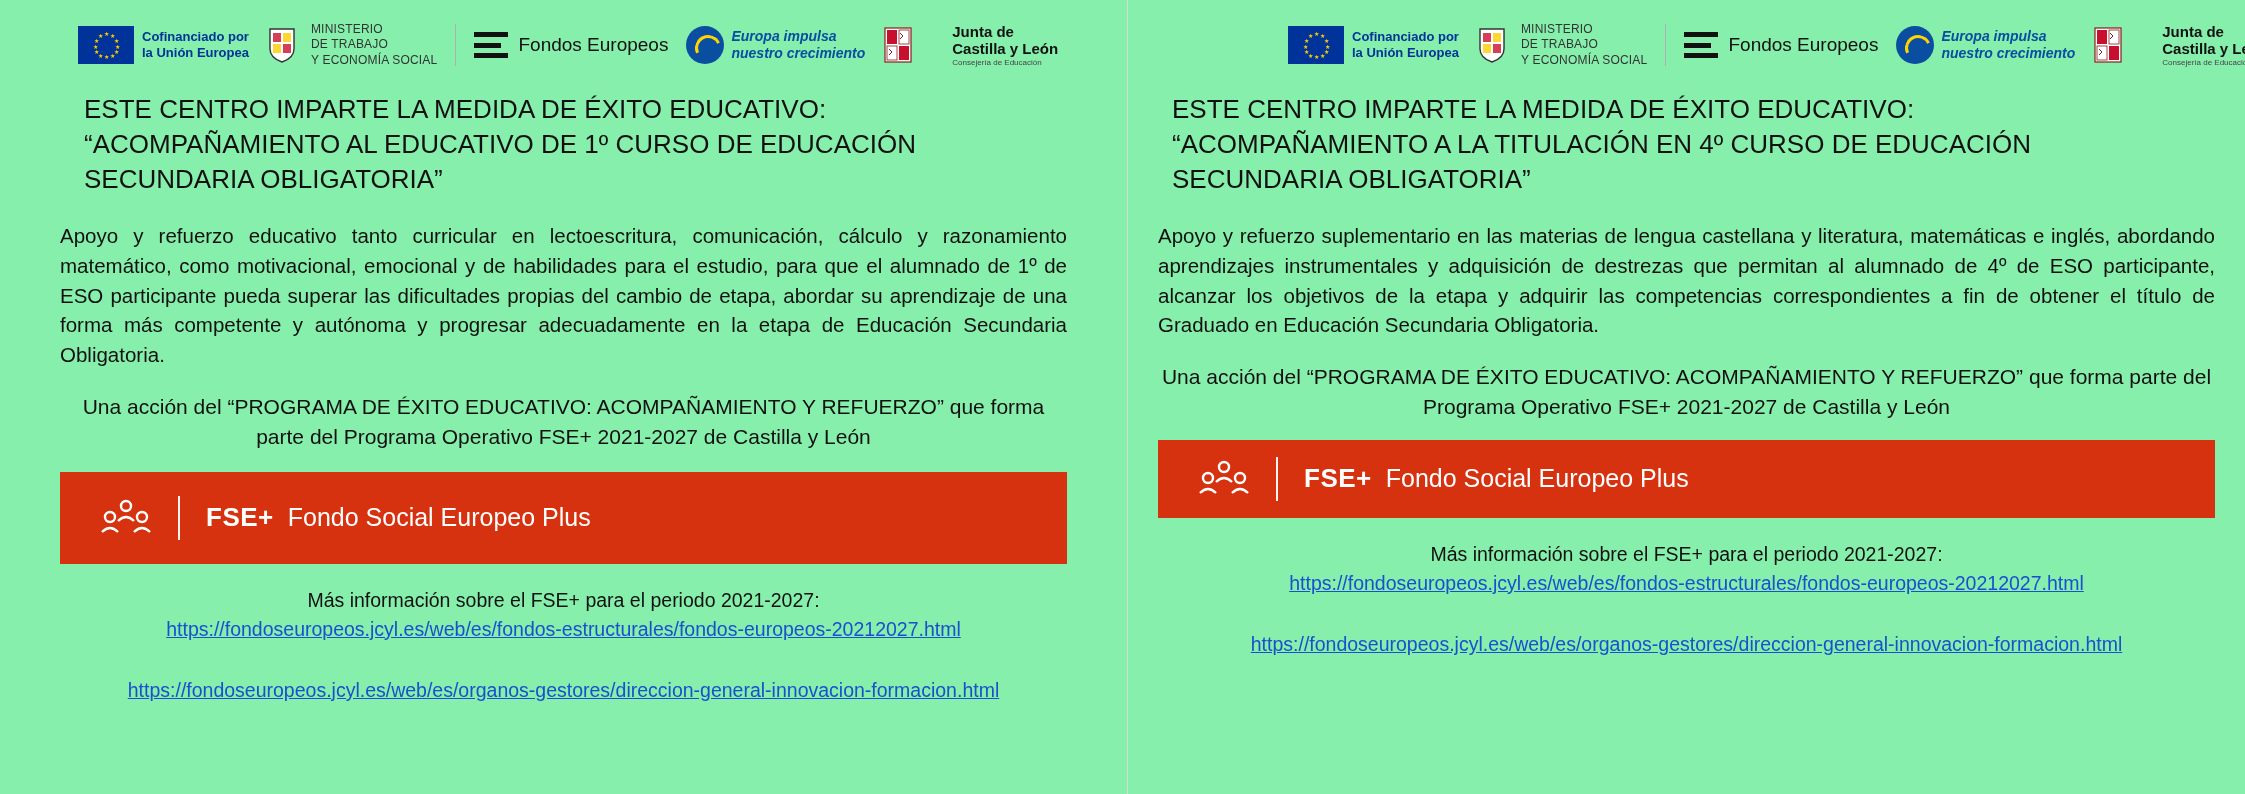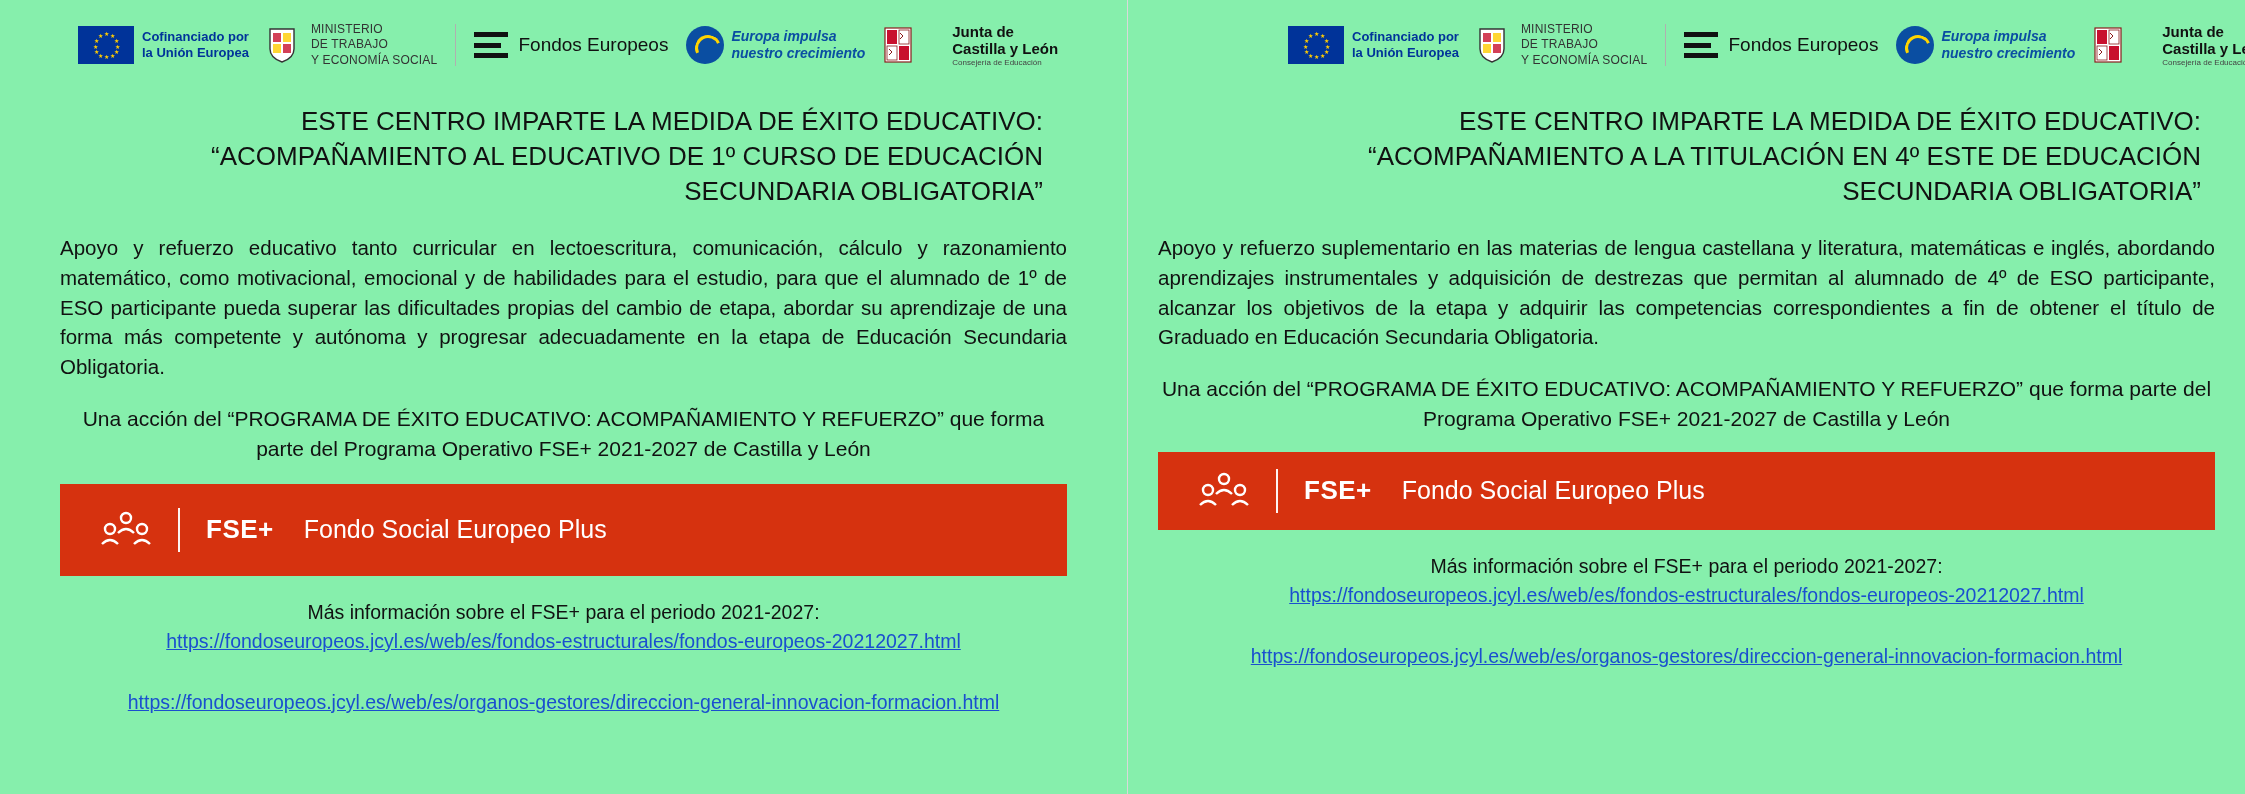--- a/index.html
+++ b/index.html
@@ -208,25 +208,25 @@
   }
   .jcyl-text .l3 {
     display: block;
     font-size: 8px;
     color: #444;
     margin-top: 1px;
   }
 
   
   .headline {
-    text-align: right;
+    text-align: left;
     font-size: 26px;
     line-height: 1.35;
     color: #111;
-    margin-top: 28px;
+    margin-top: 16px;
   }
   .panel-left .headline { padding: 0 24px; }
   .panel-right .headline { padding: 0 14px; }
 
   
   .body-text {
     text-align: justify;
     font-size: 20.5px;
     line-height: 1.45;
     color: #111;
@@ -265,21 +265,21 @@
     height: 44px;
     background: #ffffff;
     margin: 0 26px;
     flex: none;
     opacity: .95;
   }
   .fse-plus {
     font-size: 26px;
     font-weight: bold;
     letter-spacing: .5px;
-    margin-right: 30px;
+    margin-right: 14px;
   }
   .fse-name {
     font-size: 25px;
   }
 
   
   .links {
     margin-top: 22px;
     text-align: center;
     font-size: 19.5px;
@@ -490,21 +490,21 @@
         <div class="jcyl-text">
           <span class="l1">Junta de</span>
           <span class="l2">Castilla y León</span>
           <span class="l3">Consejería de Educación</span>
         </div>
       </div>
     </div>
 
     <div class="headline">
       <div>ESTE CENTRO IMPARTE LA MEDIDA DE ÉXITO EDUCATIVO:</div>
-      <div>“ACOMPAÑAMIENTO A LA TITULACIÓN EN 4º ESTE DE EDUCACIÓN</div>
+      <div>“ACOMPAÑAMIENTO A LA TITULACIÓN EN 4º CURSO DE EDUCACIÓN</div>
       <div>SECUNDARIA OBLIGATORIA”</div>
     </div>
 
     <div class="body-text">Apoyo y refuerzo suplementario en las materias de lengua castellana y literatura, matemáticas e inglés, abordando aprendizajes instrumentales y adquisición de destrezas que permitan al alumnado de 4º de ESO participante, alcanzar los objetivos de la etapa y adquirir las competencias correspondientes a fin de obtener el título de Graduado en Educación Secundaria Obligatoria.</div>
 
     <div class="action-text">Una acción del “PROGRAMA DE ÉXITO EDUCATIVO: ACOMPAÑAMIENTO Y REFUERZO” que forma parte del Programa Operativo FSE+ 2021-2027 de Castilla y León</div>
 
     <div class="fse-banner">
       <svg class="fse-icon" viewBox="0 0 52 42">
         <circle cx="26" cy="9" r="5" fill="none" stroke="#fff" stroke-width="2.4"></circle>

